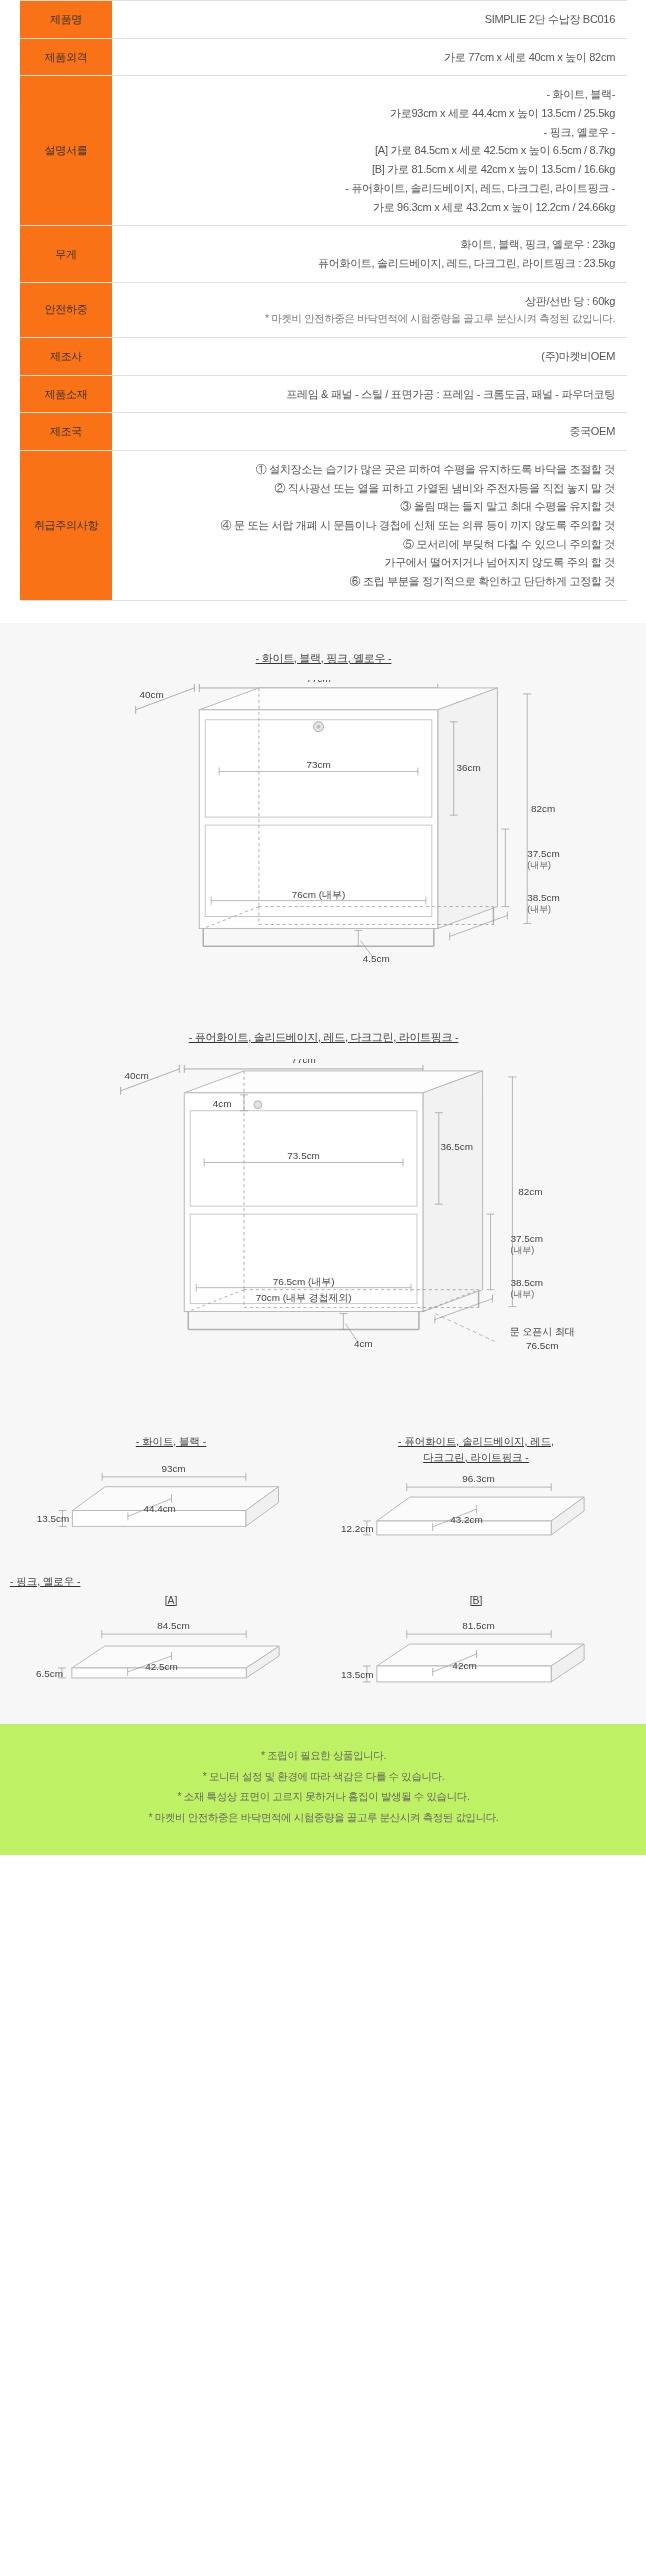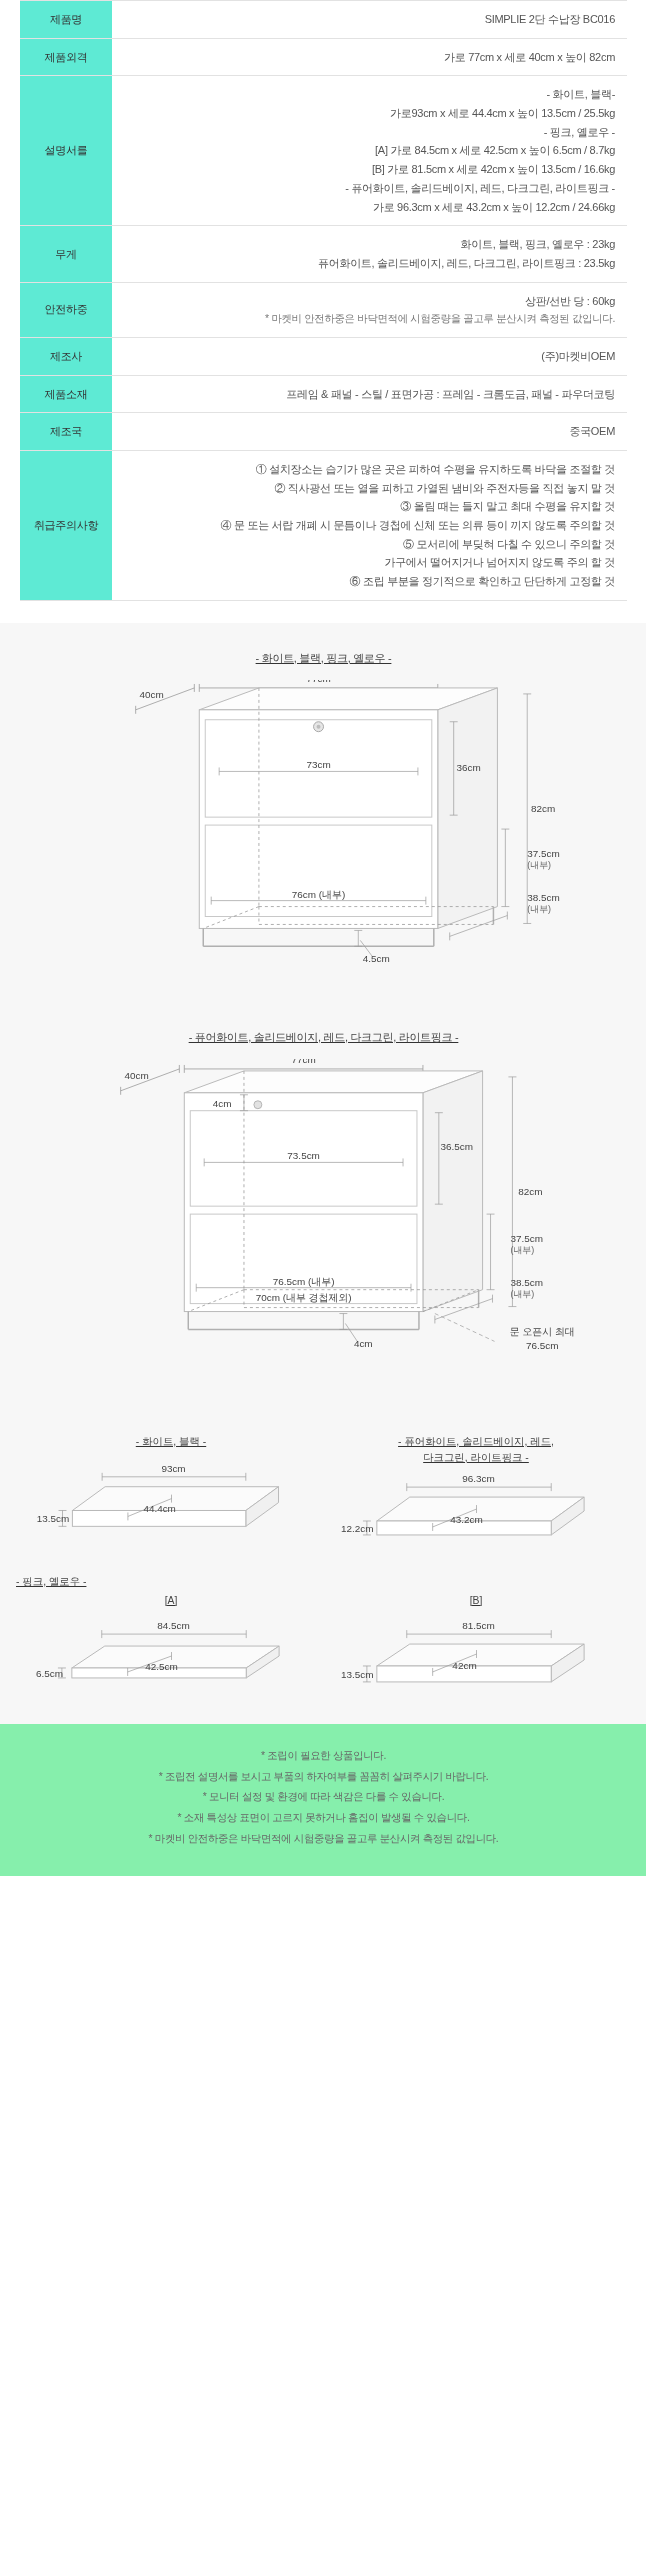--- a/index.html
+++ b/index.html
@@ -25,21 +25,21 @@
     border-top: 1px solid #e2e2e2;
     border-bottom: 1px solid #e2e2e2;
     padding: 9px 12px;
     vertical-align: middle;
     font-weight: normal;
     line-height: 1.7;
     text-align: right;
   }
   .spec-table th {
     width: 92px;
-    background: #5eead4;
+    background: #f97316;
     text-align: center;
     color: #333;
     font-size: 11px;
     letter-spacing: -0.3px;
   }
   .spec-table td {
     color: #555;
     font-size: 11px;
     letter-spacing: -0.3px;
   }
@@ -56,21 +56,21 @@
   .diagram-title {
     text-align: center;
     font-size: 11px;
     color: #444;
     letter-spacing: -0.3px;
     margin-bottom: 14px;
   }
   .svg-wrap { display:flex; justify-content:center; }
 
   .notes {
-    background: #86efac;
+    background: #bef264;
     padding: 22px 0 26px;
     text-align: center;
     line-height: 2.0;
     font-size: 10.4px;
     color: #666;
     letter-spacing: -0.3px;
   }
   .notes .nline { display:block; }
   .small-row { display:flex; justify-content:center; gap:26px; }
   .small-col { text-align:center; }
@@ -349,21 +349,21 @@
 
         <g stroke="#9a9a9a" stroke-width="0.7" fill="none" stroke-dasharray="4,3">
           <line x1="392" y1="256" x2="452" y2="284"></line>
         </g>
         <text x="500" y="278" font-size="10" fill="#444" text-anchor="middle">문 오픈시 최대</text>
         <text x="500" y="292" font-size="10" fill="#444" text-anchor="middle">76.5cm</text>
       </svg>
     </div>
   </div>
 
-  <div class="diagram-band" style="margin-top:0; padding:18px 16px 14px;">
+  <div class="diagram-band" style="margin-top:0; padding:18px 10px 14px;">
     <div class="small-row">
       <div class="small-col">
         <div class="sub-label">- 화이트, 블랙 -</div>
         <svg width="279" height="109" viewBox="0 0 280 110">
           <g stroke="#9a9a9a" stroke-width="0.7" fill="none">
             <line x1="70" y1="22" x2="215" y2="22"></line>
             <line x1="70" y1="18" x2="70" y2="26"></line>
             <line x1="215" y1="18" x2="215" y2="26"></line>
           </g>
           <text x="142" y="17" font-size="10" fill="#444" text-anchor="middle">93cm</text>
@@ -460,20 +460,19 @@
           </g>
           <text x="128" y="57" font-size="10" fill="#444" text-anchor="middle">42cm</text>
           <text x="4" y="66" font-size="10" fill="#444" text-anchor="start">13.5cm</text>
         </svg>
       </div>
     </div>
   </div>
 
   <div class="notes">
     <span class="nline">* 조립이 필요한 상품입니다.</span>
-    <span class="nline">* 조립전 설명서를 보시고 부품의 하자여부를 꼼꼼히 살펴주시기 바랍니다.</span>
     <span class="nline">* 모니터 설정 및 환경에 따라 색감은 다를 수 있습니다.</span>
     <span class="nline">* 소재 특성상 표면이 고르지 못하거나 홈집이 발생될 수 있습니다.</span>
     <span class="nline">* 마켓비 안전하중은 바닥면적에 시험중량을 골고루 분산시켜 측정된 값입니다.</span>
   </div>
 
 </div>
 
 
 </body></html>

